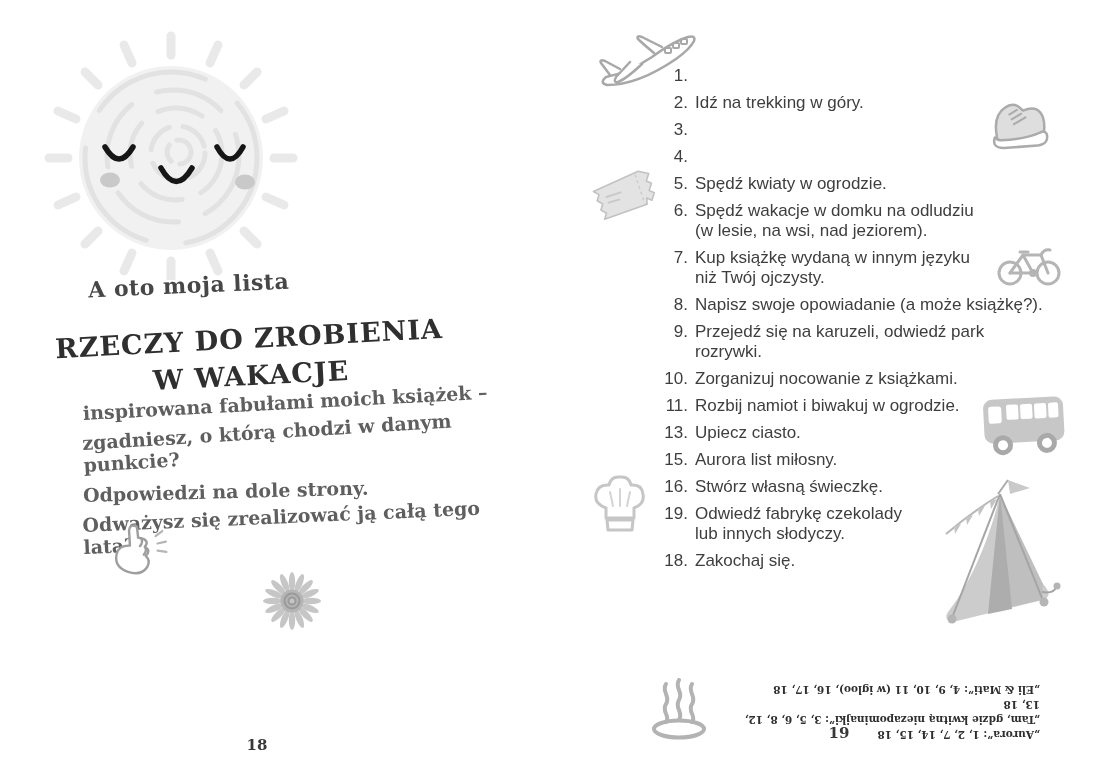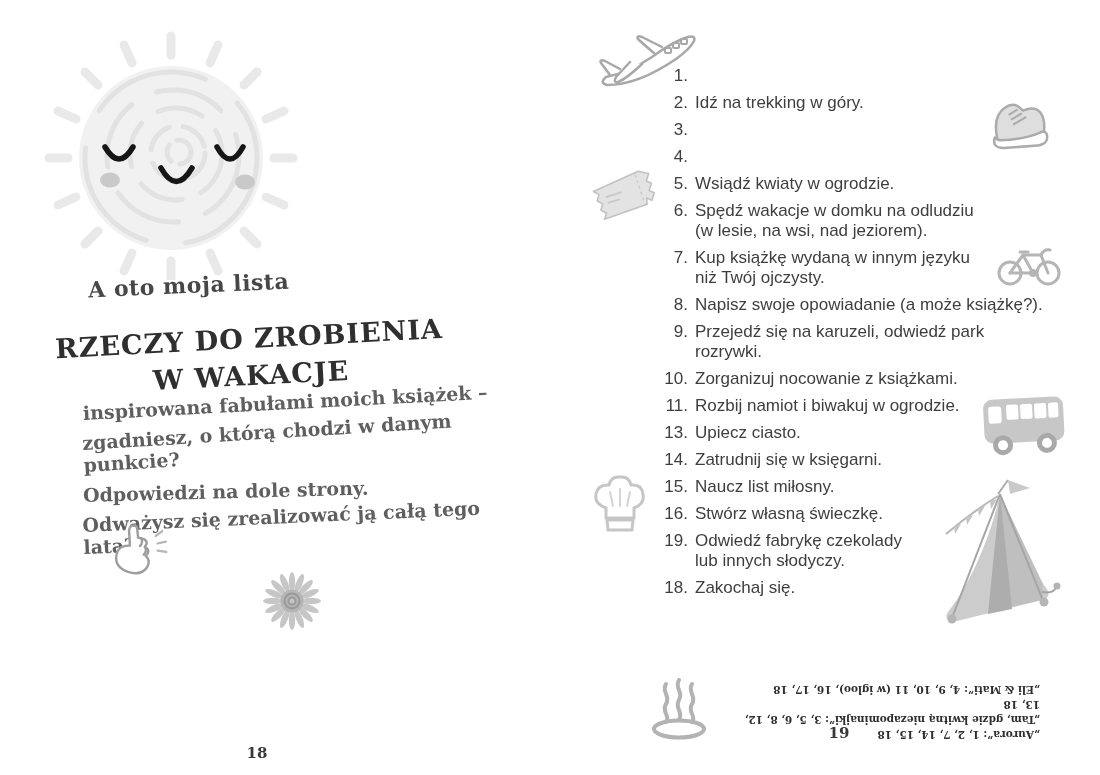--- a/index.html
+++ b/index.html
@@ -18,21 +18,21 @@
             font-size:19px;color:#5f5f5f;}
   #subtitle .sline{margin-bottom:8px;transform-origin:left center;}
   #subtitle .s0{transform:rotate(-3deg);}
   #subtitle .s1{transform:rotate(-3.5deg);}
   #subtitle .s2{transform:rotate(-1.5deg);}
   #subtitle .s3{transform:rotate(-2.5deg);}
   #pointing-hand{left:106px;top:520px;transform:rotate(8deg);}
   #sunflower{left:263px;top:572px;}
   .pagenum{font-family:"DejaVu Serif",serif;font-weight:bold;font-size:15px;color:#383838;
            width:40px;text-align:center;}
-  #pagenum-left{left:237px;top:736px;margin-top:8px;}
+  #pagenum-left{left:237px;top:736px;}
   #pagenum-right{left:819px;top:724px;}
 
   
   #airplane-icon{left:596px;top:26px;}
   #ticket-icon{left:594px;top:170px;transform:rotate(-22deg);}
   #sneaker-icon{left:984px;top:98px;transform:rotate(-4deg);}
   #bicycle-icon{left:997px;top:240px;}
   #bus-icon{left:980px;top:392px;transform:rotate(-3deg);}
   #tent-icon{left:938px;top:476px;}
   #chefhat-icon{left:590px;top:474px;}
@@ -252,21 +252,21 @@
         <span class="txt">Idź na trekking w góry.</span>
       </li>
     <li>
         <span class="num">3.</span>
       </li>
     <li>
         <span class="num">4.</span>
       </li>
     <li>
         <span class="num">5.</span>
-        <span class="txt">Wsiądź kwiaty w ogrodzie.</span>
+        <span class="txt">Spędź kwiaty w ogrodzie.</span>
       </li>
     <li>
         <span class="num">6.</span>
         <span class="txt">Spędź wakacje w domku na odludziu
 (w lesie, na wsi, nad jeziorem).</span>
       </li>
     <li>
         <span class="num">7.</span>
         <span class="txt">Kup książkę wydaną w innym języku
 niż Twój ojczysty.</span>
@@ -286,26 +286,22 @@
       </li>
     <li>
         <span class="num">11.</span>
         <span class="txt">Rozbij namiot i biwakuj w ogrodzie.</span>
       </li>
     <li>
         <span class="num">13.</span>
         <span class="txt">Upiecz ciasto.</span>
       </li>
     <li>
-        <span class="num">14.</span>
-        <span class="txt">Zatrudnij się w księgarni.</span>
-      </li>
-    <li>
         <span class="num">15.</span>
-        <span class="txt">Naucz list miłosny.</span>
+        <span class="txt">Aurora list miłosny.</span>
       </li>
     <li>
         <span class="num">16.</span>
         <span class="txt">Stwórz własną świeczkę.</span>
       </li>
     <li>
         <span class="num">19.</span>
         <span class="txt">Odwiedź fabrykę czekolady
 lub innych słodyczy.</span>
       </li>

